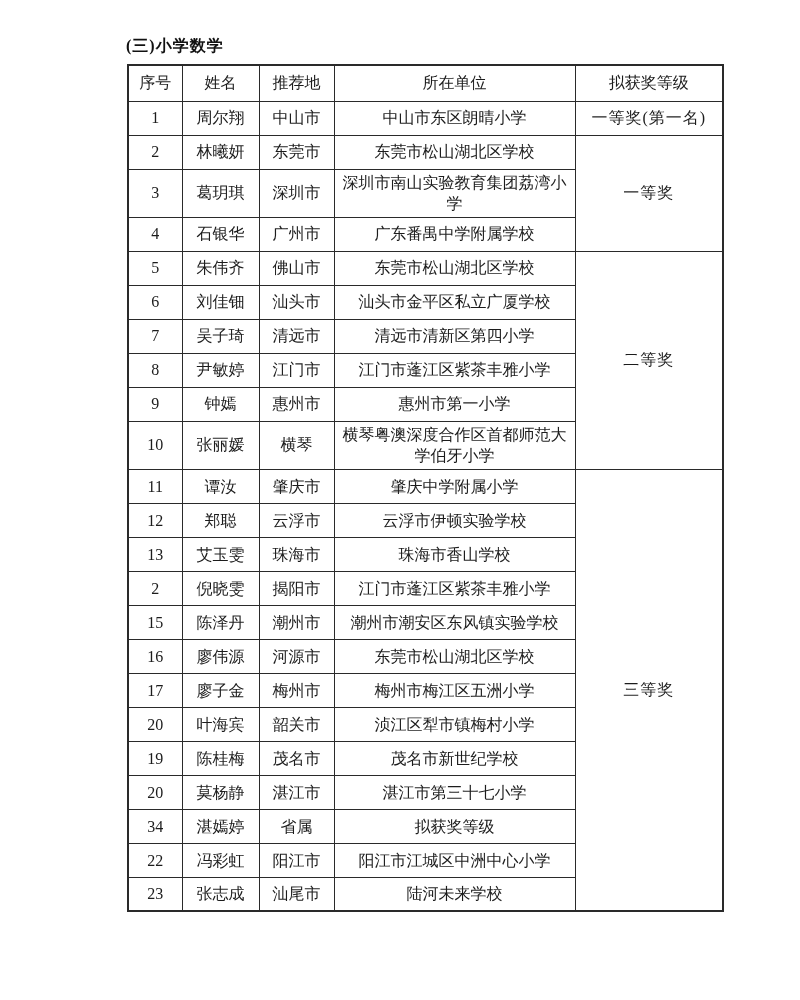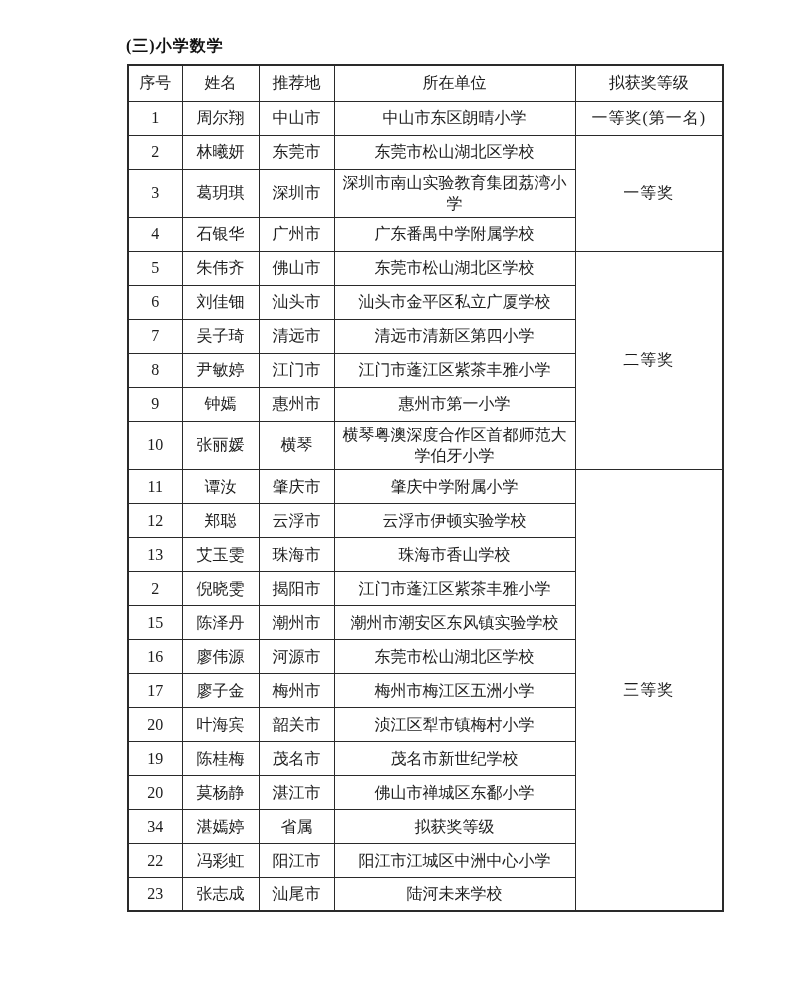--- a/index.html
+++ b/index.html
@@ -191,21 +191,21 @@
       <tr>
         <td class="col-no">19</td>
         <td class="col-name">陈桂梅</td>
         <td class="col-place">茂名市</td>
         <td class="col-unit">茂名市新世纪学校</td>
       </tr>
       <tr>
         <td class="col-no">20</td>
         <td class="col-name">莫杨静</td>
         <td class="col-place">湛江市</td>
-        <td class="col-unit">佛山市禅城区东鄱小学</td>
+        <td class="col-unit">湛江市第三十七小学</td>
       </tr>
       <tr>
         <td class="col-no">34</td>
         <td class="col-name">湛嫣婷</td>
         <td class="col-place">省属</td>
         <td class="col-unit">拟获奖等级</td>
       </tr>
       <tr>
         <td class="col-no">22</td>
         <td class="col-name">冯彩虹</td>

